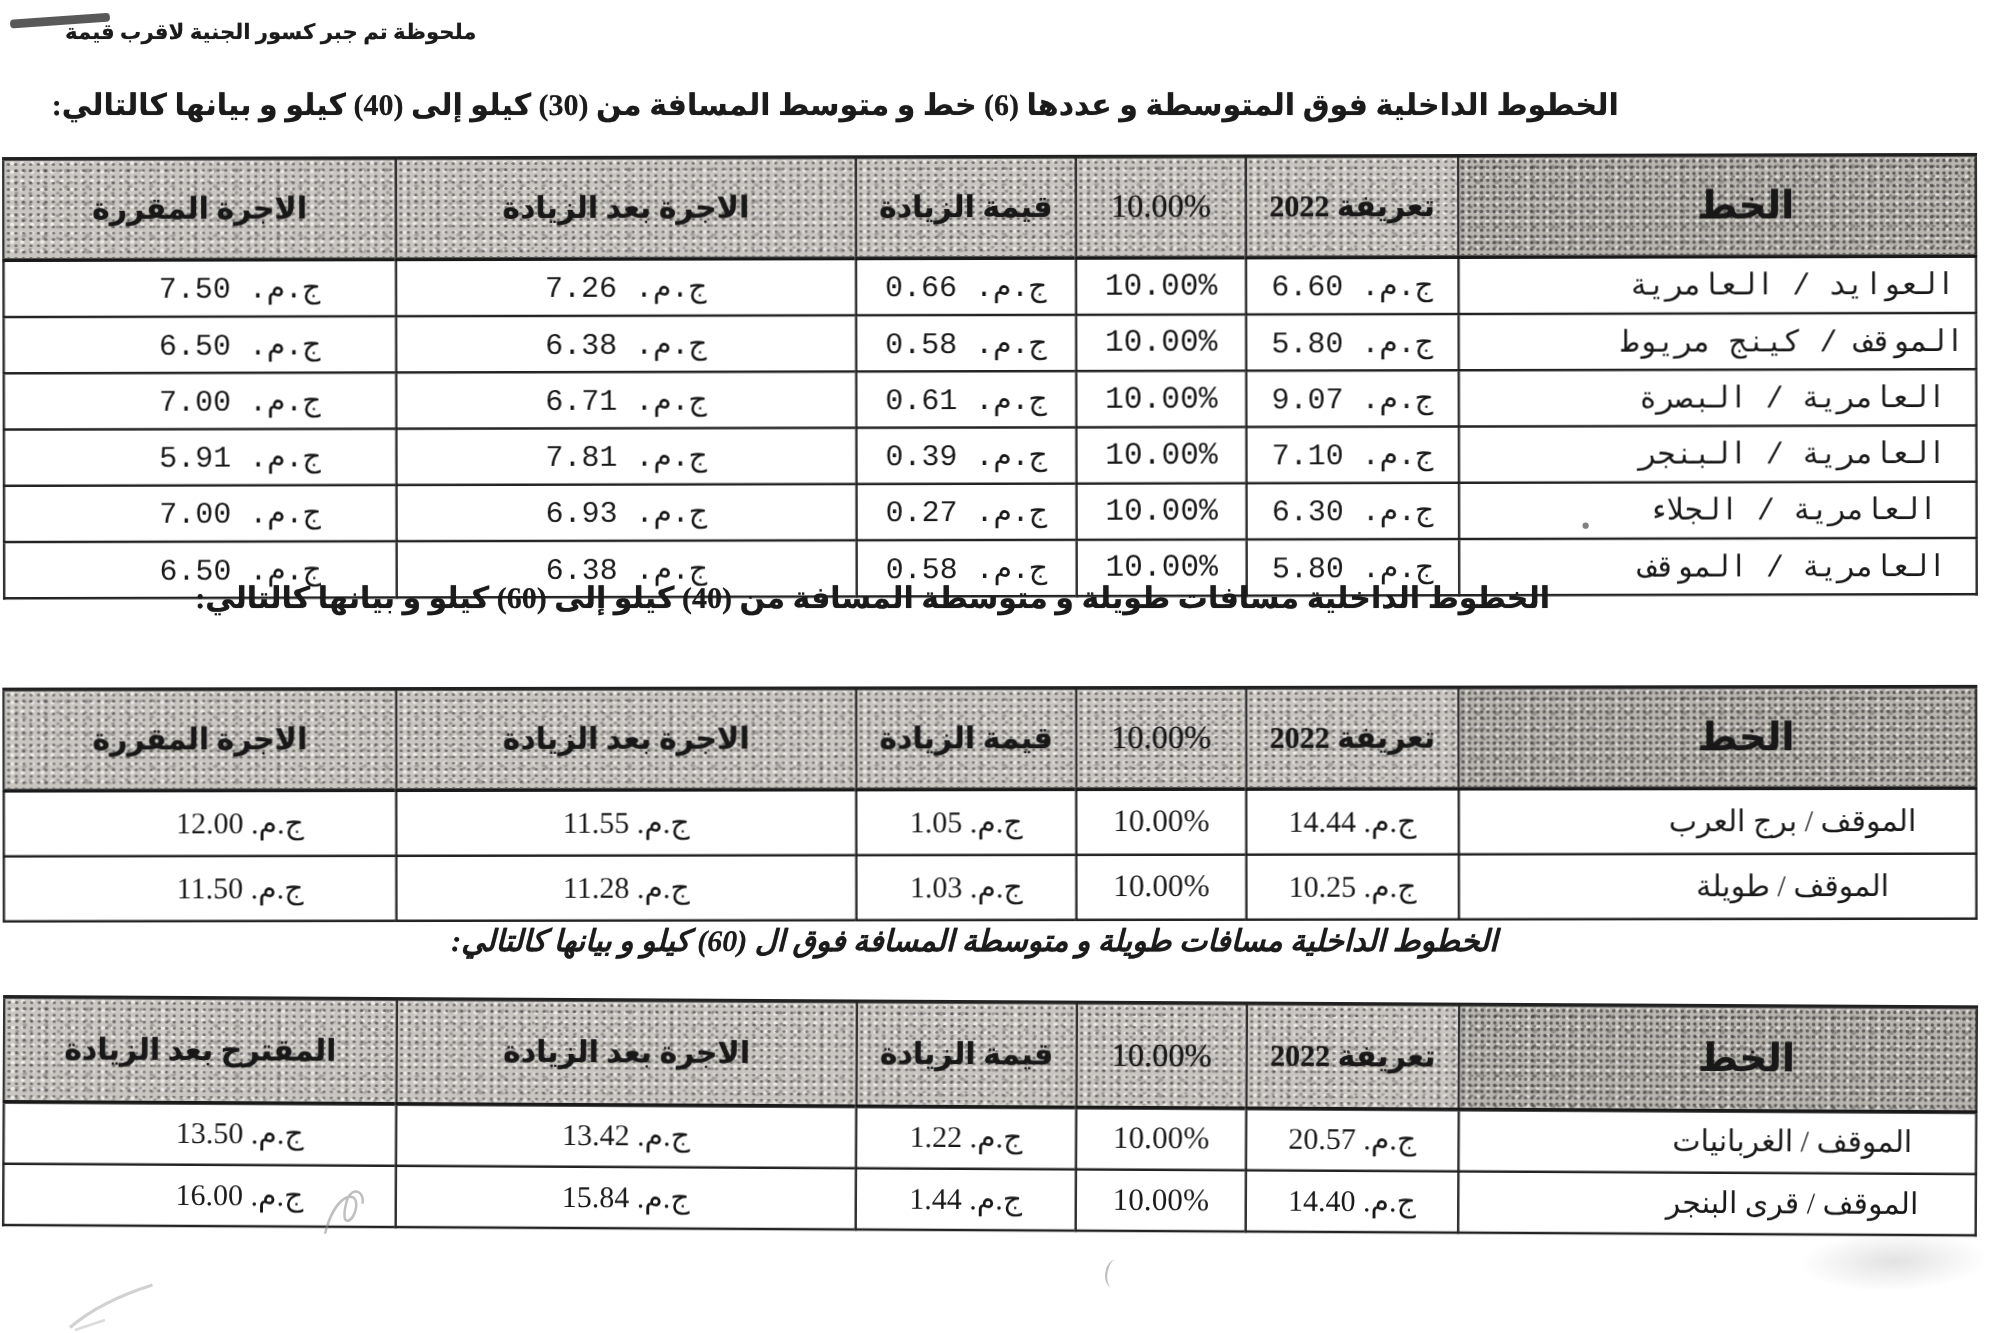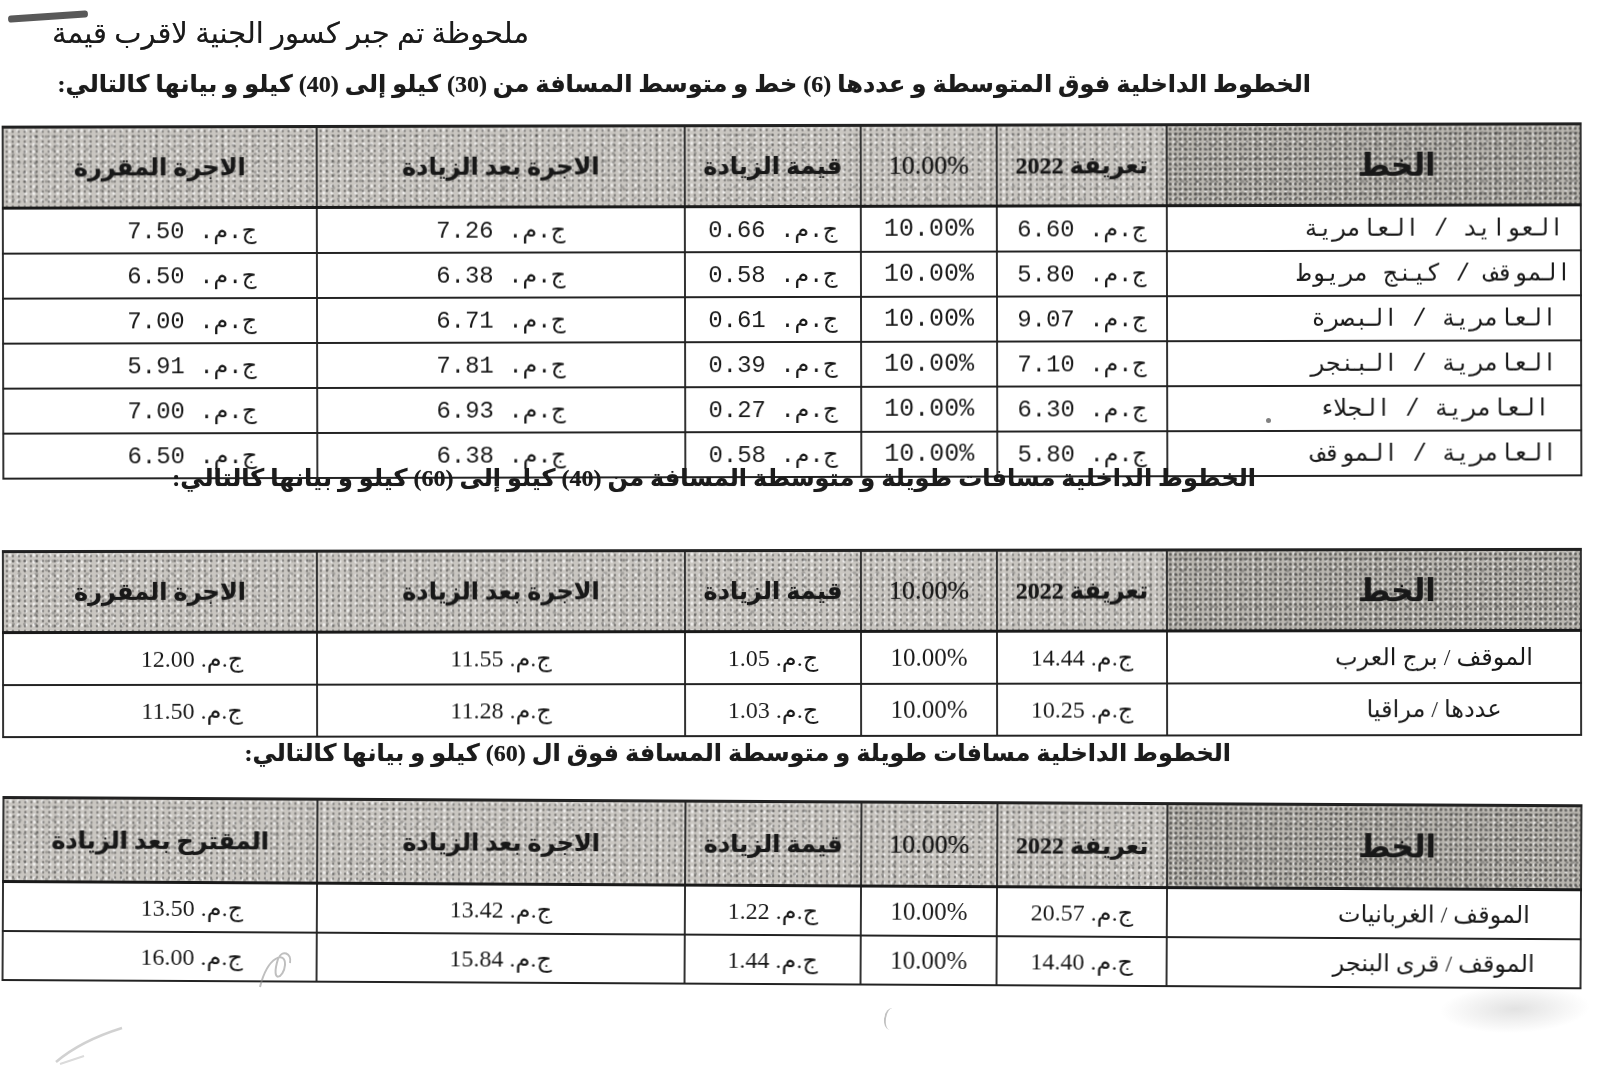--- a/index.html
+++ b/index.html
@@ -15,37 +15,36 @@
     direction: rtl;
     font-family: "Liberation Serif", "DejaVu Sans", sans-serif;
     color: #1b1b1b;
   }
 
   
   .note {
     position: absolute;
     top: 16px;
     left: 52px;
-    font-size: 29px;
-    font-weight: 400;
+    font-size: 17px;
+    font-weight: 700;
     white-space: nowrap;
     text-shadow: 0 0 0.6px rgba(0,0,0,.5);
   }
   .sec-title {
     position: absolute;
     text-align: center;
     font-weight: bold;
     font-size: 24px;
     white-space: nowrap;
     text-shadow: 0 0 0.7px rgba(0,0,0,.55);
-    margin-left: 16px;
   }
   #title1 { top: 70px;  left: 320px; width: 975px; }
   #title2 { top: 464px; left: 385px; width: 855px; }
-  #title3 { top: 739px; left: 395px; width: 820px; }
+  #title3 { top: 739px; left: 378px; width: 820px; font-style: italic; }
 
   
   table.fares {
     position: absolute;
     left: 2px;
     width: 1578px;
     border-collapse: collapse;
     table-layout: fixed;
     border: 2px solid #242424;
     border-top-width: 3px;
@@ -236,21 +235,21 @@
   <tbody>
     <tr>
       <td class="line-name">الموقف / برج العرب</td>
       <td>ج.م. 14.44</td>
       <td class="pct">10.00%</td>
       <td>ج.م. 1.05</td>
       <td>ج.م. 11.55</td>
       <td class="appr">ج.م. 12.00</td>
     </tr>
     <tr>
-      <td class="line-name">عددها / مراقيا</td>
+      <td class="line-name">الموقف / طويلة</td>
       <td>ج.م. 10.25</td>
       <td class="pct">10.00%</td>
       <td>ج.م. 1.03</td>
       <td>ج.م. 11.28</td>
       <td class="appr">ج.م. 11.50</td>
     </tr>
   </tbody>
 </table>
 
 <div class="sec-title" id="title3">الخطوط الداخلية مسافات طويلة و متوسطة المسافة فوق ال (60) كيلو و بيانها كالتالي:</div>

